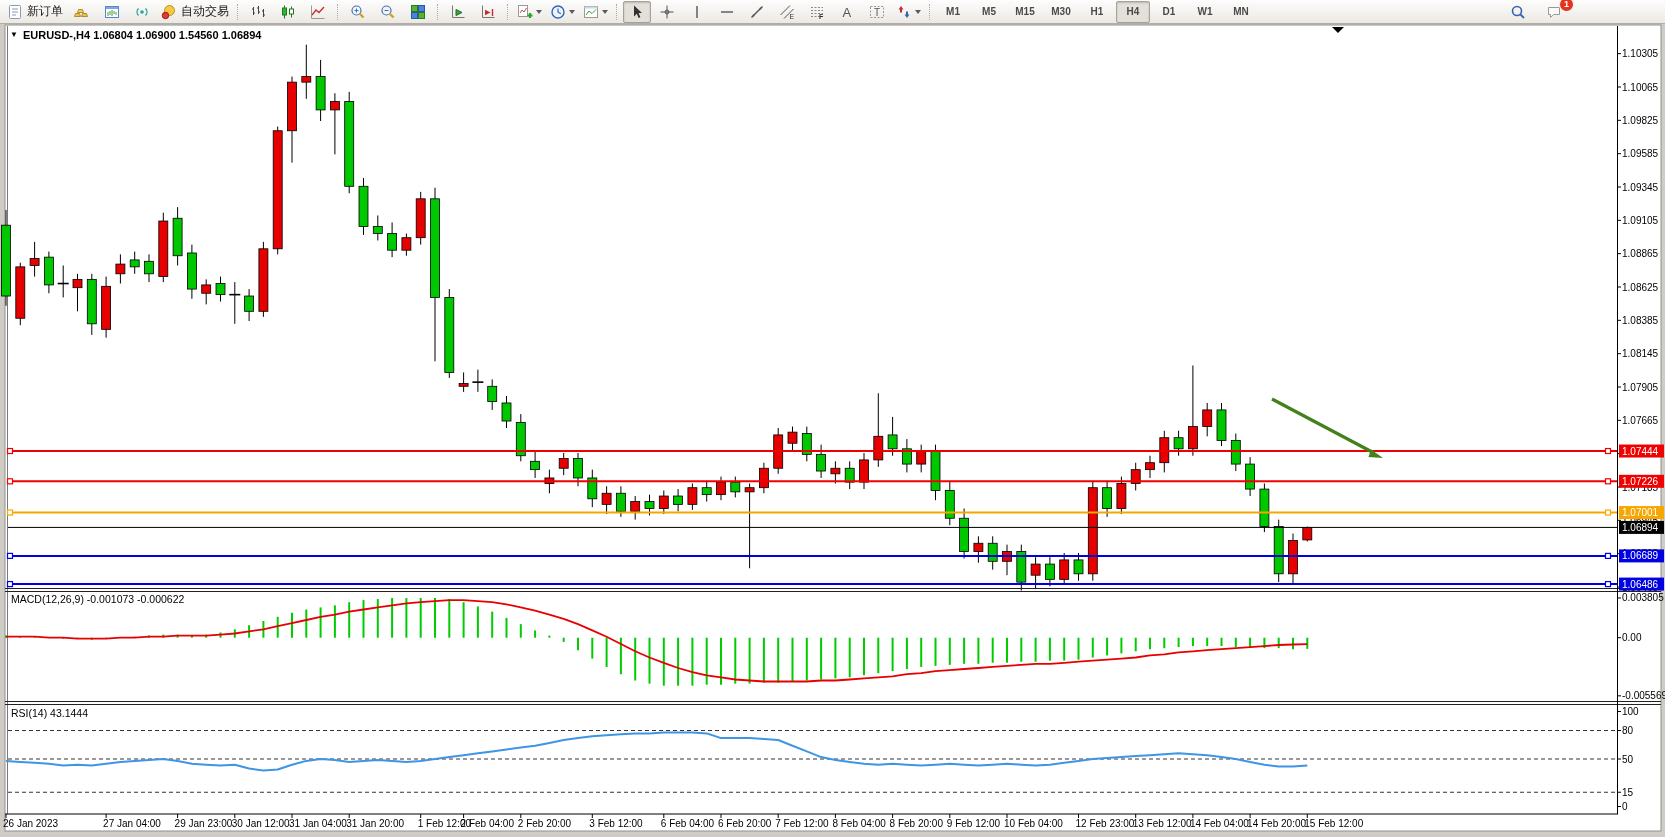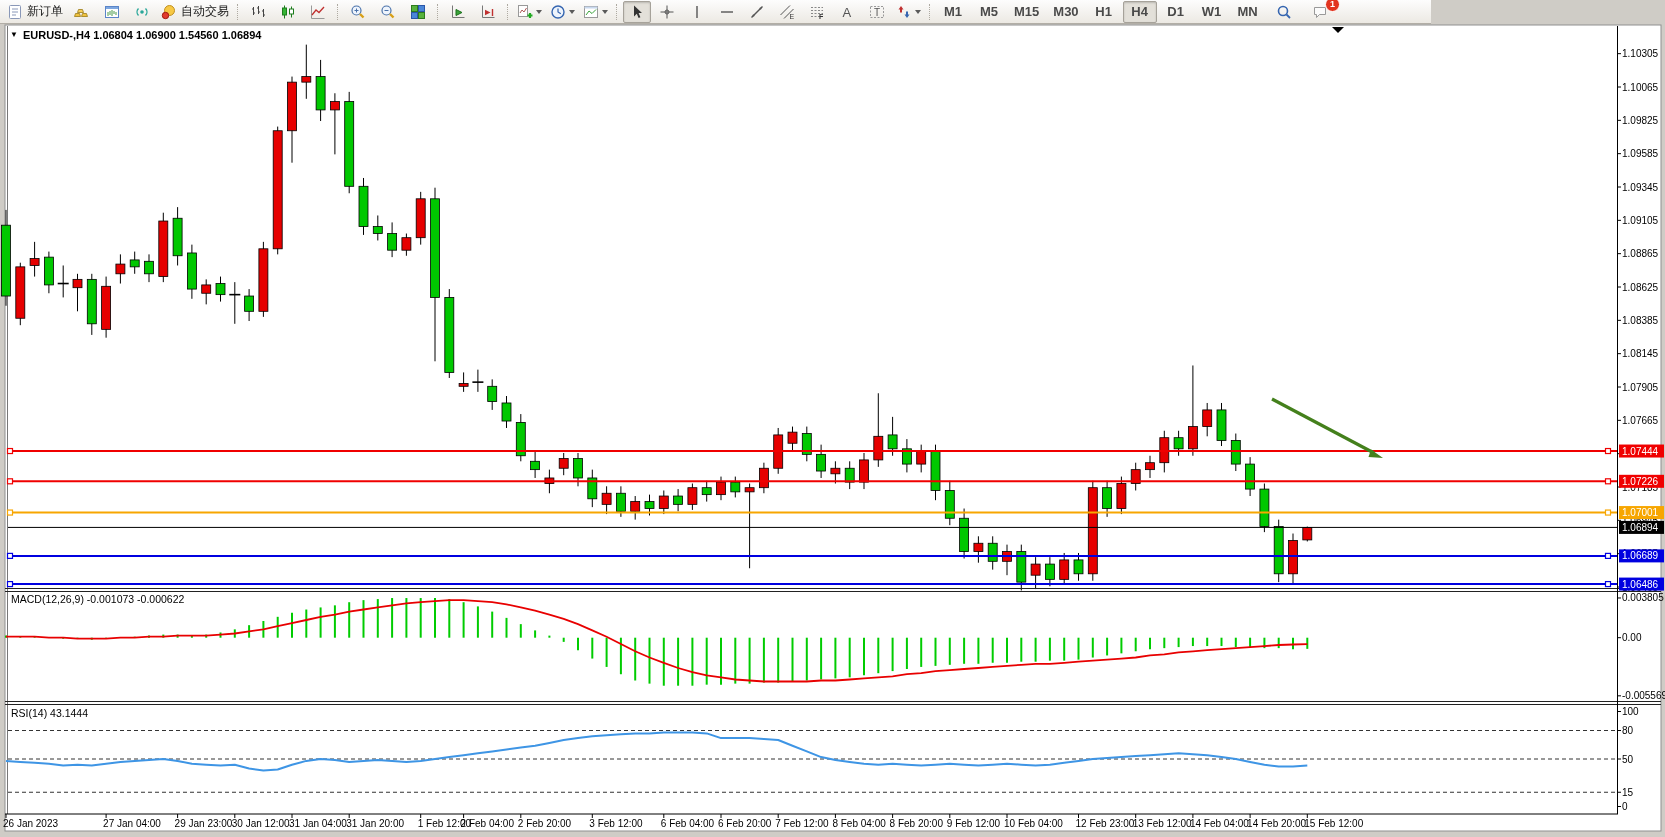--- a/index.html
+++ b/index.html
@@ -1,21 +1,21 @@
 <!DOCTYPE html>
 <html><head>
 <meta charset="utf-8">
 <style>
   html,body{margin:0;padding:0}
   body{width:1665px;height:837px;background:#cfccc6;font-family:"Liberation Sans","DejaVu Sans",sans-serif;position:relative;overflow:hidden}
-  .toolbar{position:absolute;top:0;left:0;width:1431px;height:24px;background:linear-gradient(#fdfdfd,#ece9e3);border-bottom:1px solid #b2aea6;display:flex;align-items:center;z-index:5;box-sizing:border-box;padding-left:3px}
+  .toolbar{position:absolute;top:0;left:0;width:1665px;height:24px;background:linear-gradient(#fdfdfd,#ece9e3);border-bottom:1px solid #b2aea6;display:flex;align-items:center;z-index:5;box-sizing:border-box;padding-left:3px}
   .tb-btn{height:20px;min-width:22px;display:flex;align-items:center;justify-content:center;border:1px solid transparent;border-radius:2px;margin:0 1px;padding:0 2px;cursor:default;position:relative}
   .tb-btn.selected{background:#e3e0d9;border-color:#a6a29a;box-shadow:inset 0 1px 2px rgba(0,0,0,.18)}
   .tb-btn .lbl{font-size:12px;color:#1a1a1a;margin-left:4px;white-space:nowrap}
-  .tb-btn.tf{font-size:13px;font-weight:700;color:#4a4a4a;padding:0 5px}
+  .tb-btn.tf{font-size:10px;font-weight:700;color:#4a4a4a;padding:0 5px}
   .tb-sep{width:1px;height:16px;border-left:1px dotted #aeaaa2;margin:0 4px}
   .caret{width:0;height:0;border-left:3px solid transparent;border-right:3px solid transparent;border-top:4px solid #5a5a5a;margin-left:3px}
   .tb-right{margin-left:auto;display:flex;align-items:center;padding-right:96px;gap:6px}
   .chat-wrap{position:relative}
   .badge{position:absolute;top:-5px;right:-7px;background:#e2341f;color:#fff;font-size:9px;font-weight:700;border-radius:50%;width:13px;height:13px;line-height:13px;text-align:center;border:1px solid #fff;box-sizing:content-box}
   .chart-title{position:absolute;top:29px;left:10px;z-index:4;font-size:11px;font-weight:700;color:#000;display:flex;align-items:center;gap:5px}
   .chart-title .tri{font-size:8px;line-height:8px}
   #chart-svg{position:absolute;top:0;left:0;z-index:1}
   #chart-svg text{font-family:"Liberation Sans","DejaVu Sans",sans-serif}
 </style>

